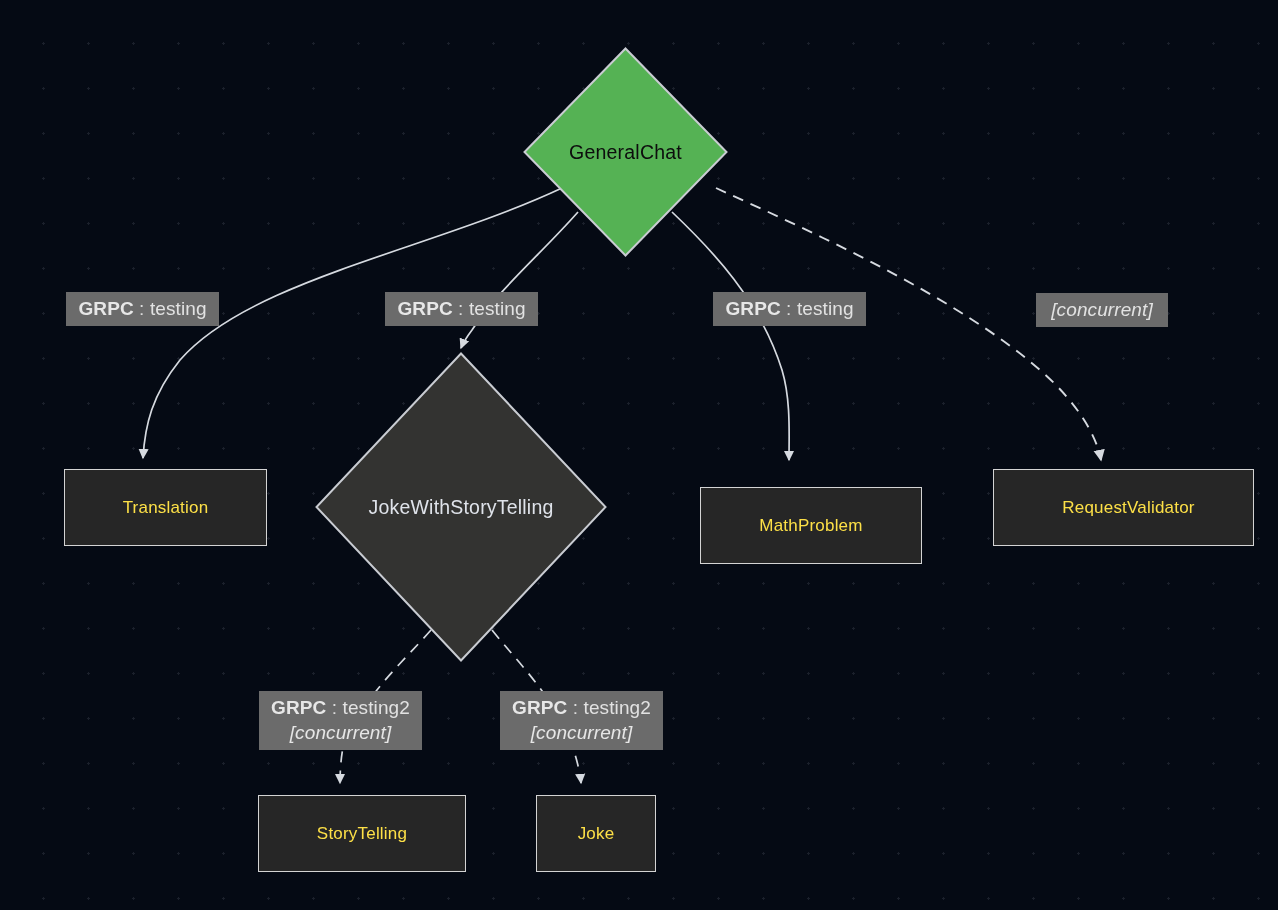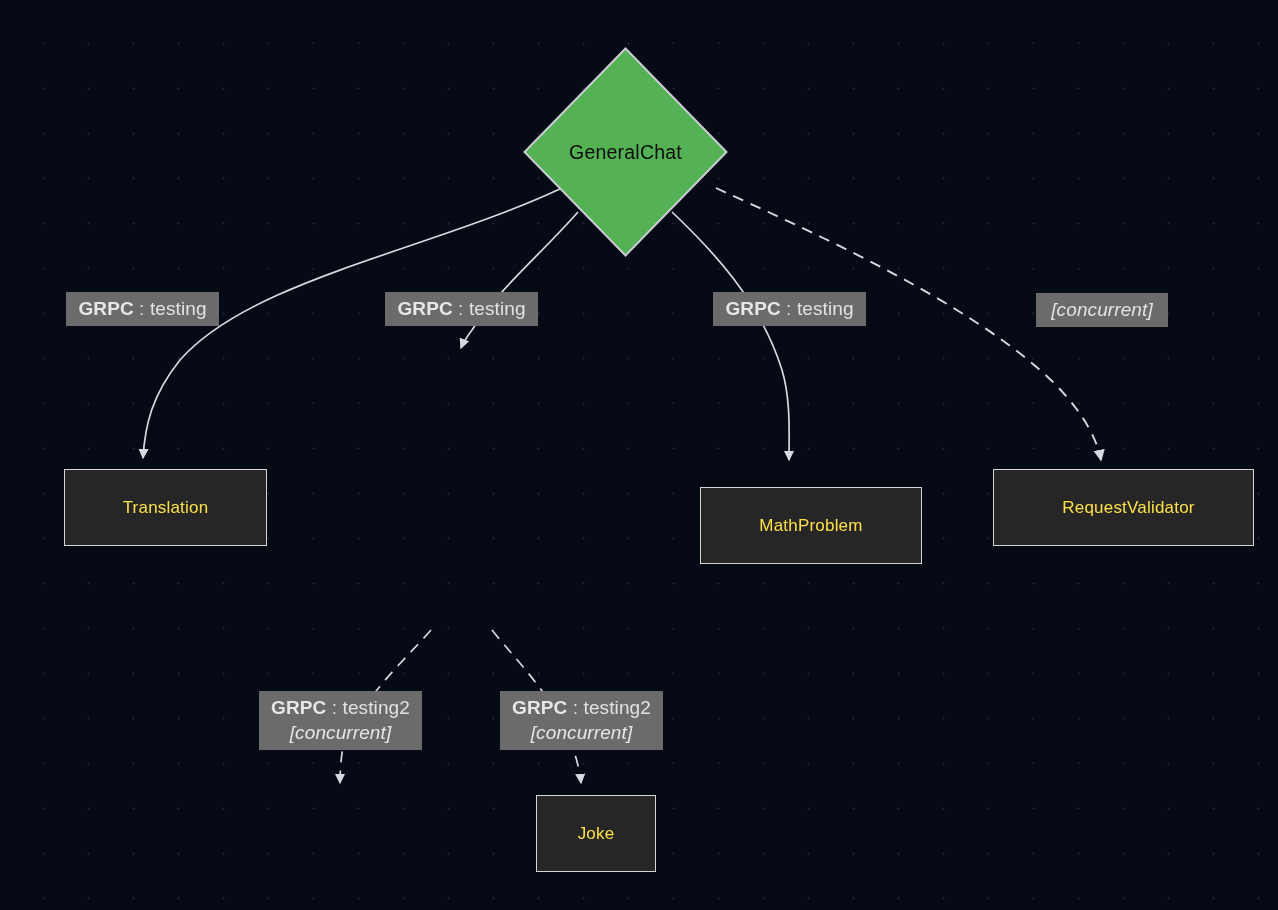--- a/index.html
+++ b/index.html
@@ -124,33 +124,42 @@
     <path fill="none" stroke="#d6dae0" stroke-width="1.7" stroke-dasharray="11 8" marker-end="url(#arrowhead)" d="M 492,630 C 520,665 548,690 570,740 C 576,755 580,772 581,783"></path>
   </svg>
 
   <div class="node-diamond-wrap diamond-green" style="left:523px; top:47px; width:205px; height:210px;">
     <svg class="node-diamond-shape" viewBox="0 0 205 210" preserveAspectRatio="none">
       <polygon points="102.5,1.5 203.5,105 102.5,208.5 1.5,105" fill="#55b254" stroke="#c9ccd2" stroke-width="2"></polygon>
     </svg>
     <div class="node-diamond-label">GeneralChat</div>
   </div>
 
+  <div class="node-diamond-wrap diamond-dark" style="left:315px; top:352px; width:292px; height:310px;">
+    <svg class="node-diamond-shape" viewBox="0 0 292 310" preserveAspectRatio="none">
+      <polygon points="146,1.5 290.5,155 146,308.5 1.5,155" fill="#333331" stroke="#c9ccd2" stroke-width="2"></polygon>
+    </svg>
+    <div class="node-diamond-label">JokeWithStoryTelling</div>
+  </div>
 
   <div class="node node-rect" style="left:42px; top:469px; width:203px; height:77px;">
     <span>Translation</span>
   </div>
 
   <div class="node node-rect" style="left:678px; top:487px; width:222px; height:77px;">
     <span>MathProblem</span>
   </div>
 
   <div class="node node-rect" style="left:971px; top:469px; width:261px; height:77px;padding-left:10px;">
     <span>RequestValidator</span>
   </div>
 
+  <div class="node node-rect" style="left:236px; top:795px; width:208px; height:77px;">
+    <span>StoryTelling</span>
+  </div>
 
   <div class="node node-rect" style="left:514px; top:795px; width:120px; height:77px;">
     <span>Joke</span>
   </div>
 
   <div class="edge-label" style="left:66px; top:292px; width:153px;">
     <span class="k">GRPC</span><span class="sep"> : </span><span class="v">testing</span>
   </div>
 
   <div class="edge-label" style="left:385px; top:292px; width:153px;">

